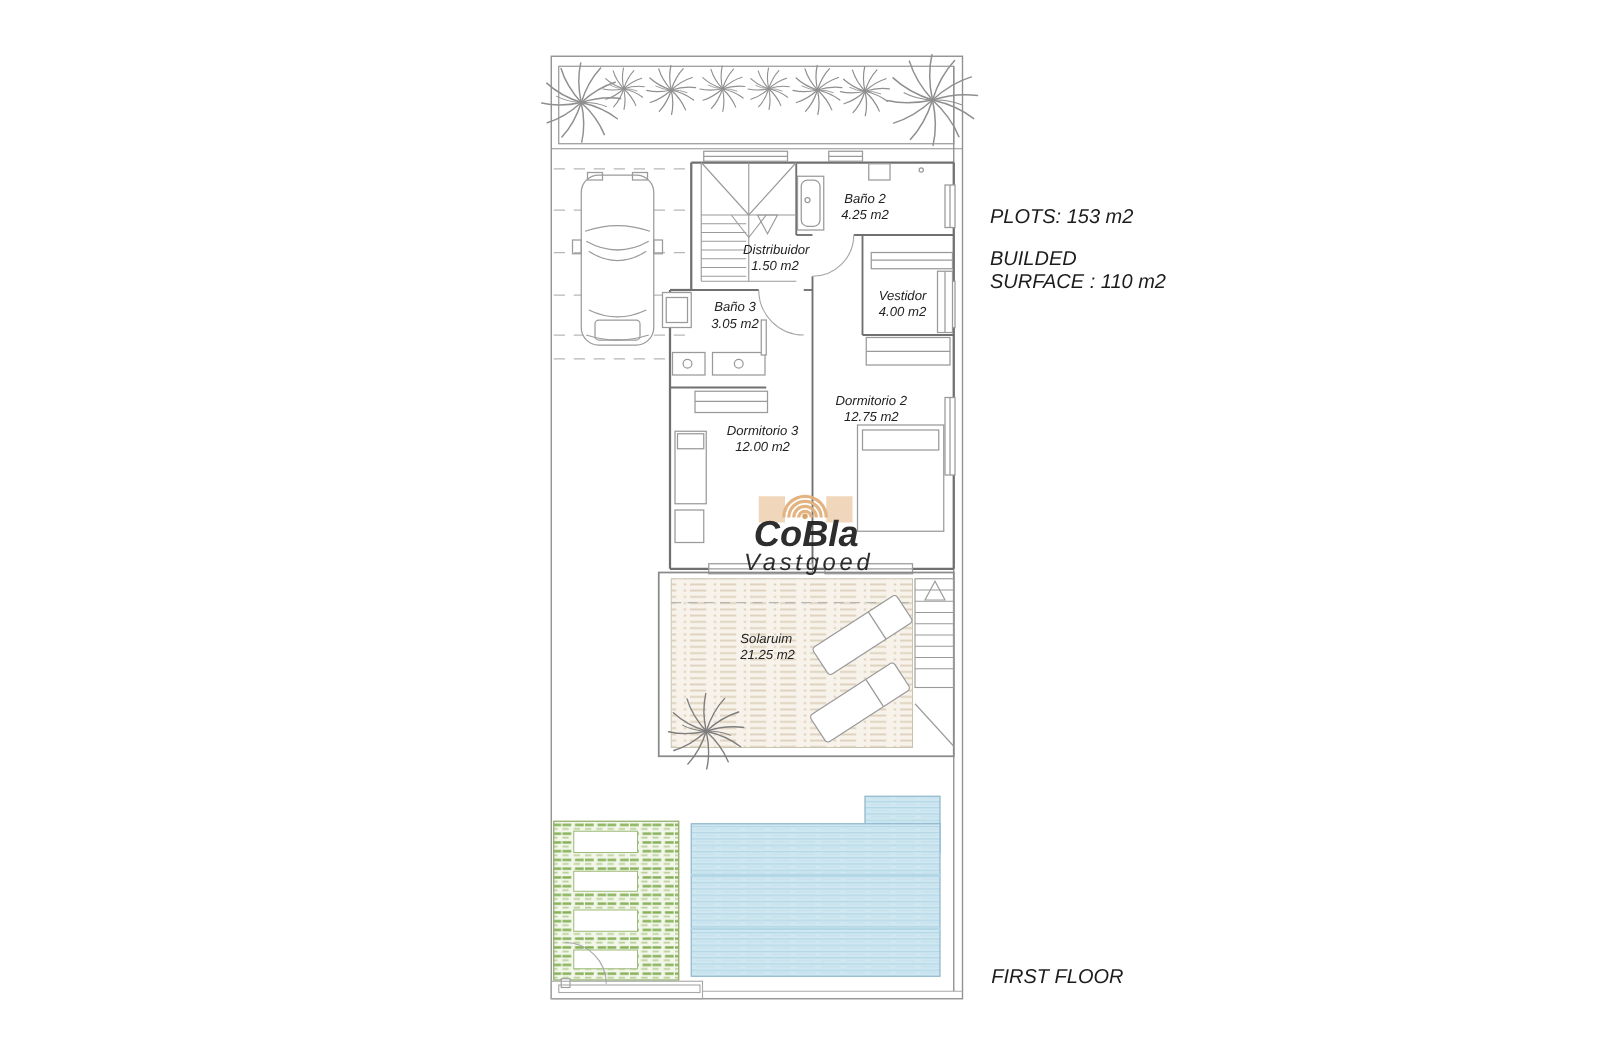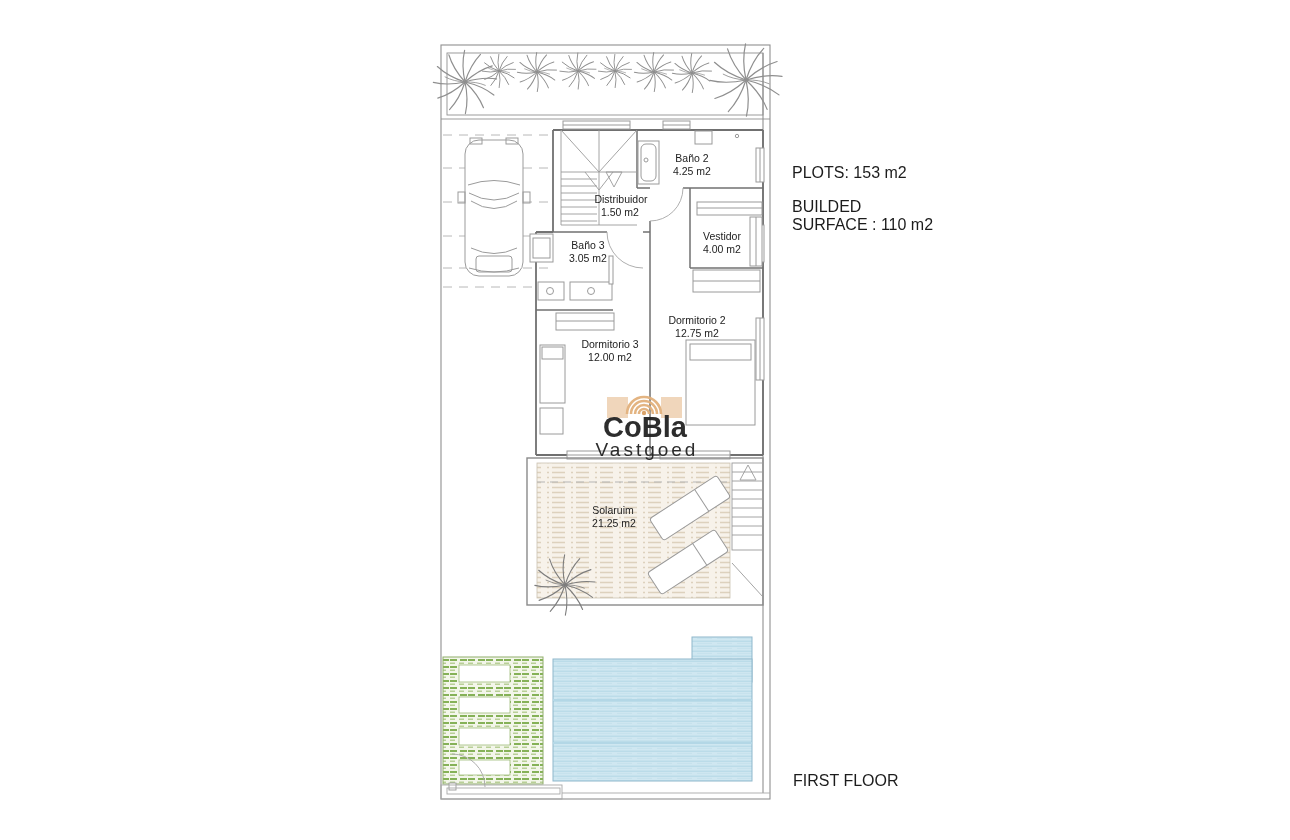--- a/index.html
+++ b/index.html
@@ -1,17 +1,17 @@
 <!DOCTYPE html>
 <html><head>
 <meta charset="utf-8">
 <style>
   html,body { margin:0; padding:0; background:#ffffff; }
   .canvas { position:relative; width:1290px; height:800px; background:#ffffff; overflow:hidden;
-            font-family:"Liberation Sans", sans-serif; }
+            font-family:"Liberation Sans", sans-serif;font-style:italic; }
   svg text { font-family:"Liberation Sans", sans-serif; fill:#222; }
   .room-name  { font-size:10.5px; }
   .room-area  { font-size:10.5px; }
   .annot      { font-size:16px; fill:#1c1c1c; }
   .logo-brand { font-size:29px; font-weight:bold; }
   .logo-tag   { font-size:19px; letter-spacing:3px; }
 </style>
 </head>
 <body>
 

